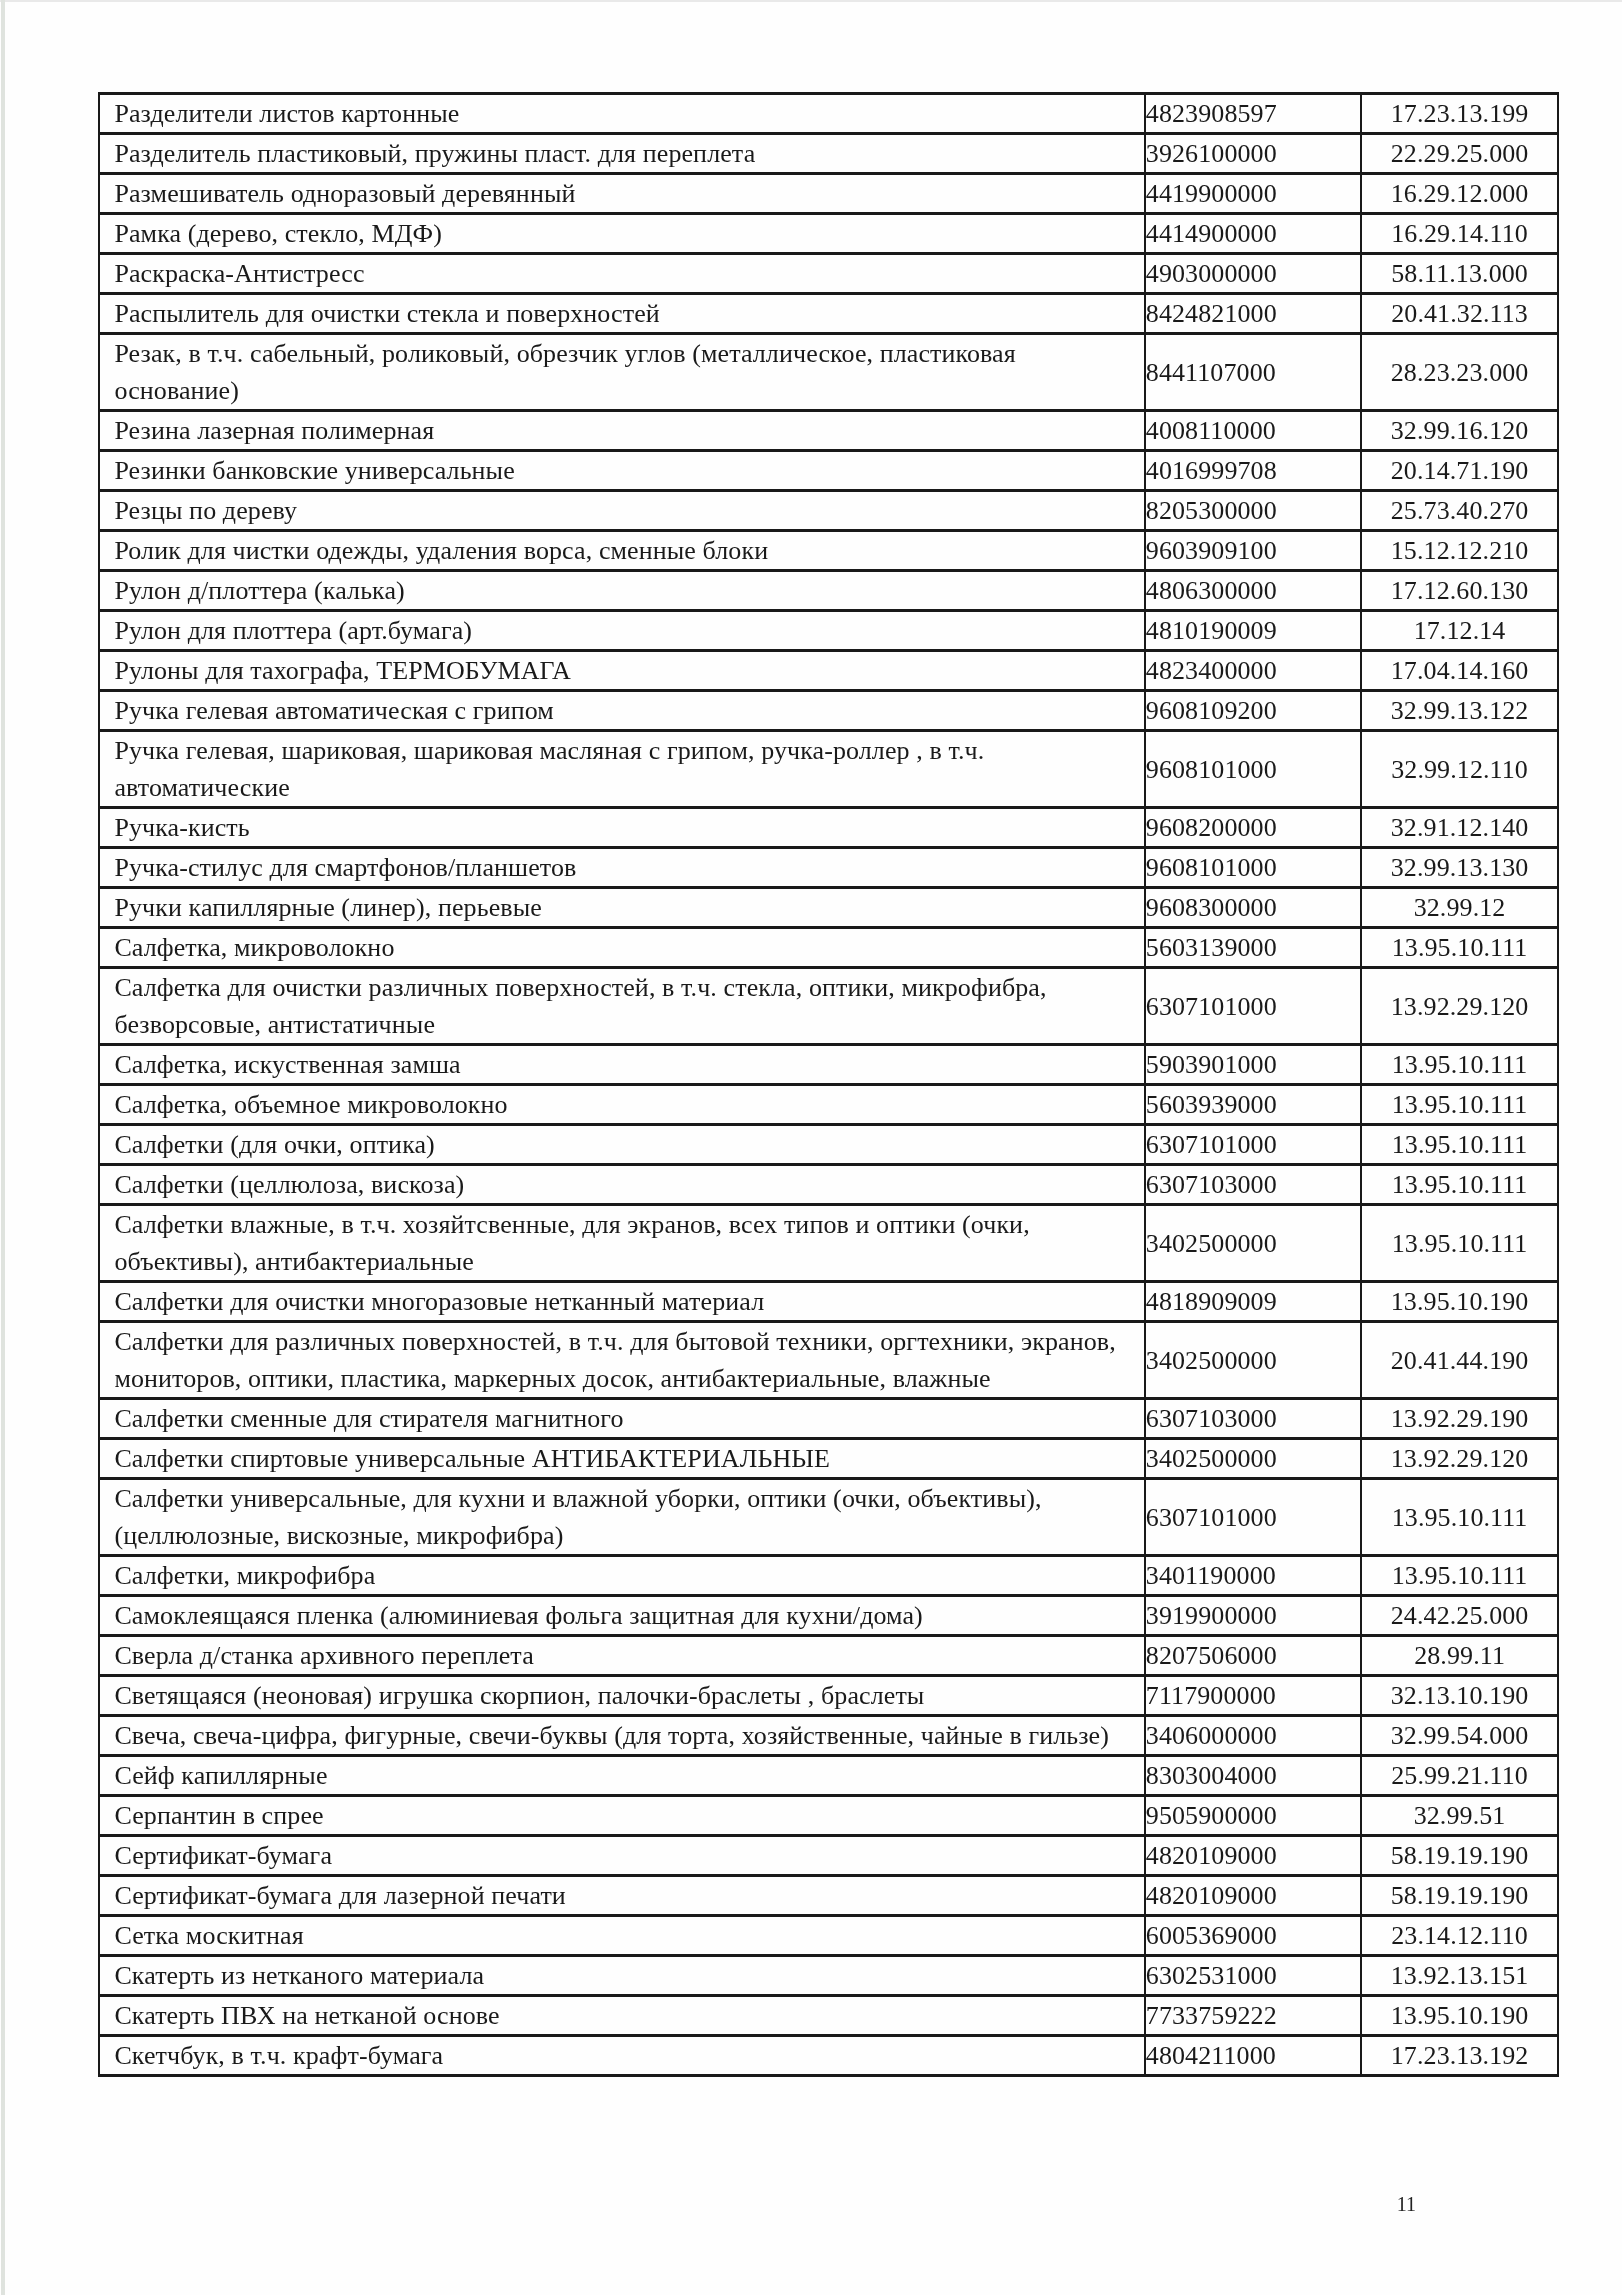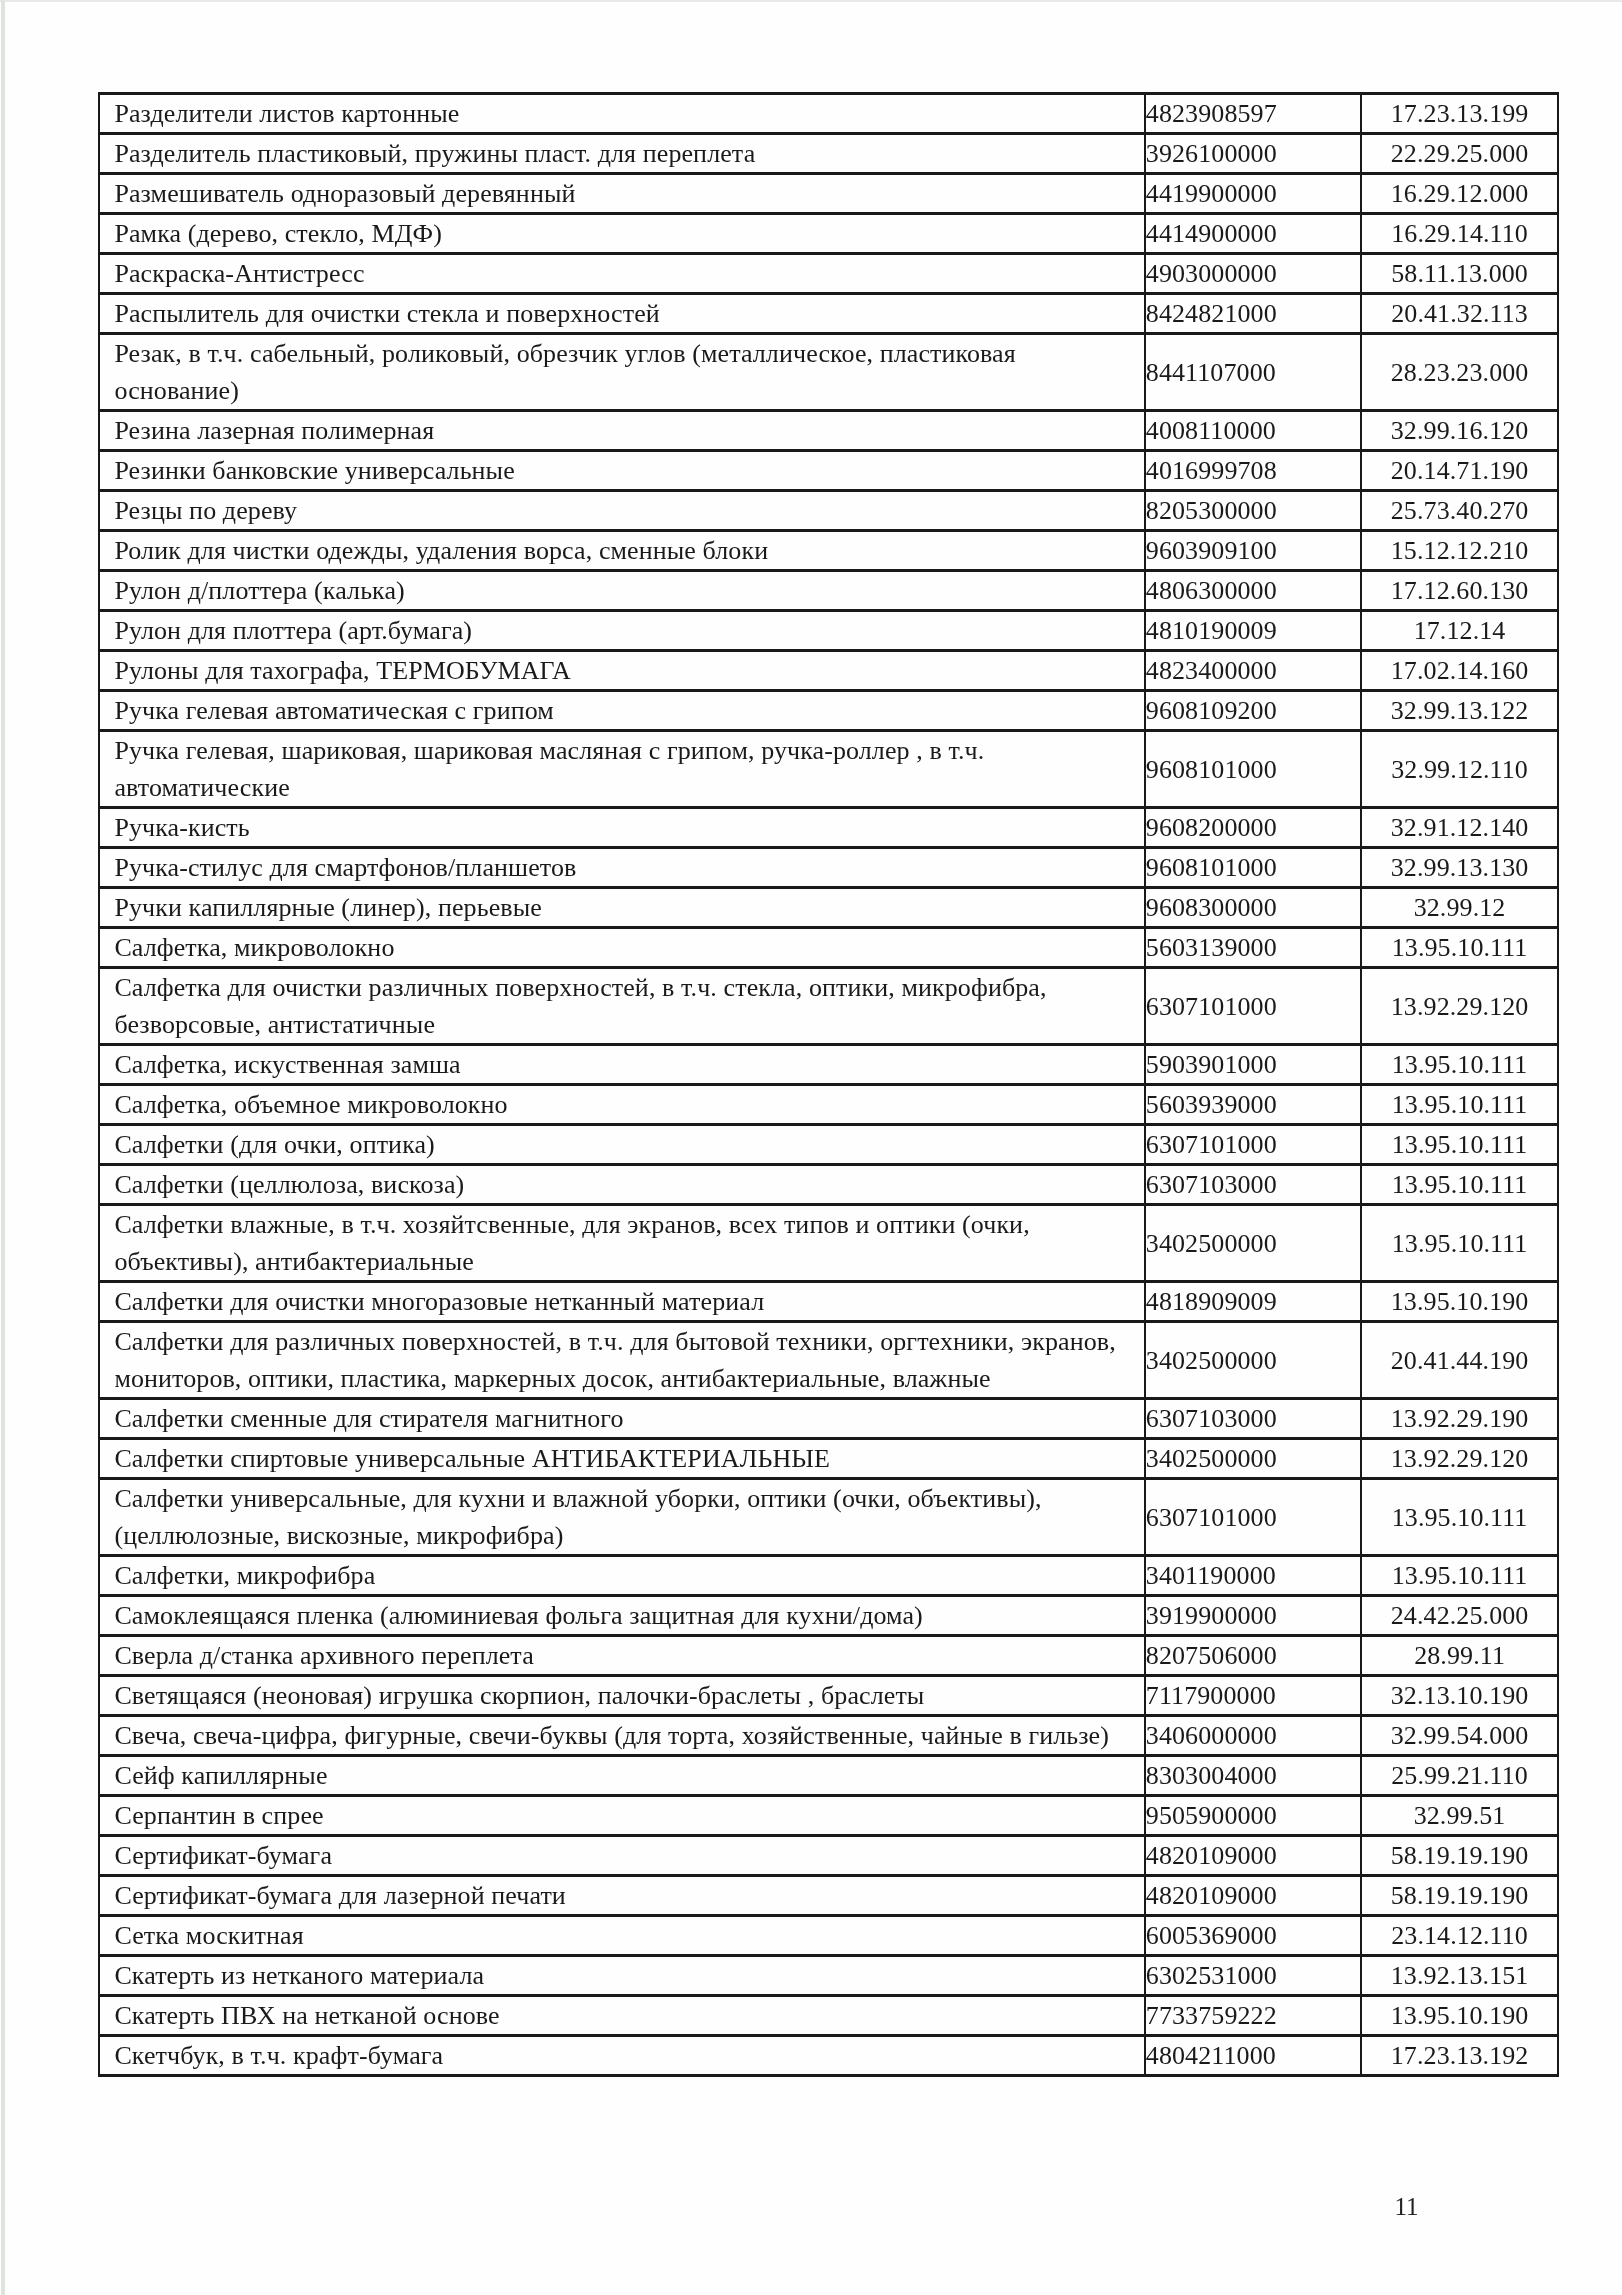--- a/index.html
+++ b/index.html
@@ -49,21 +49,21 @@
     letter-spacing: 0.1px;
   }
   td.c-name { padding-left: 14.4px; padding-right: 13px; text-align: left; }
   td.c-code { text-align: left; }
   td.c-class { text-align: center; }
   .page-number {
     position: absolute;
     left: 1374px; top: 2193px;
     width: 65px;
     text-align: center;
-    font-size: 25px;
+    font-size: 20px;
     color: #222222;
   }
 </style>
 </head>
 <body>
 
 <div class="page">
   <div class="scan-edge-top"></div>
   <div class="scan-edge"></div>
 
@@ -135,21 +135,21 @@
     <td class="c-class">17.12.60.130</td>
   </tr>
         <tr>
     <td class="c-name">Рулон для плоттера (арт.бумага)</td>
     <td class="c-code">4810190009</td>
     <td class="c-class">17.12.14</td>
   </tr>
         <tr>
     <td class="c-name">Рулоны для тахографа, ТЕРМОБУМАГА</td>
     <td class="c-code">4823400000</td>
-    <td class="c-class">17.02.14.160</td>
+    <td class="c-class">17.04.14.160</td>
   </tr>
         <tr>
     <td class="c-name">Ручка гелевая автоматическая с грипом</td>
     <td class="c-code">9608109200</td>
     <td class="c-class">32.99.13.122</td>
   </tr>
         <tr>
     <td class="c-name">Ручка гелевая, шариковая, шариковая масляная с грипом, ручка-роллер , в т.ч. автоматические</td>
     <td class="c-code">9608101000</td>
     <td class="c-class">32.99.12.110</td>

